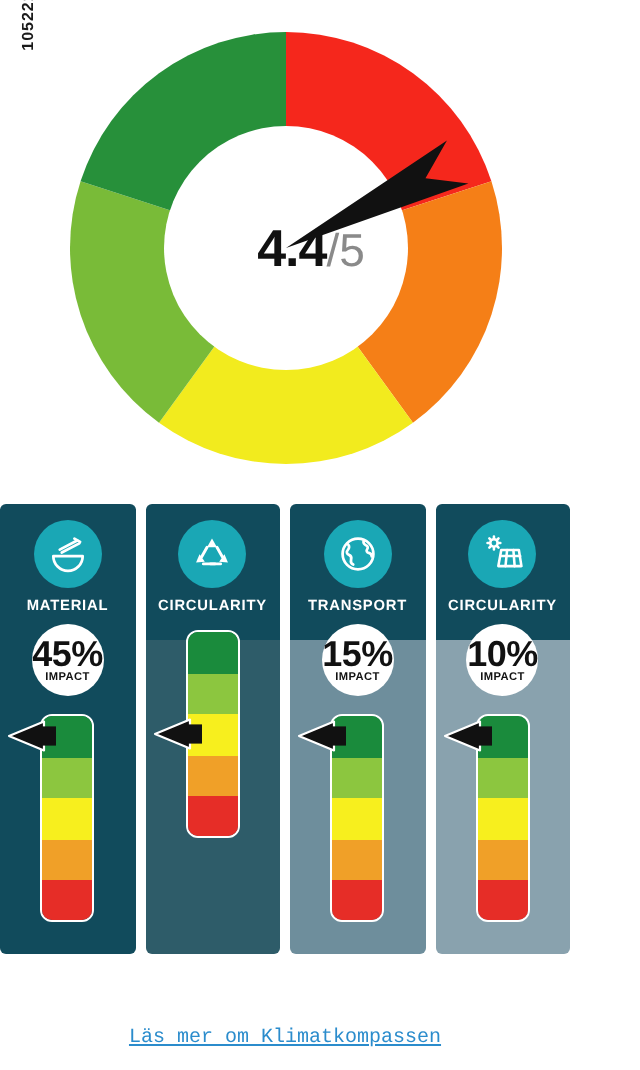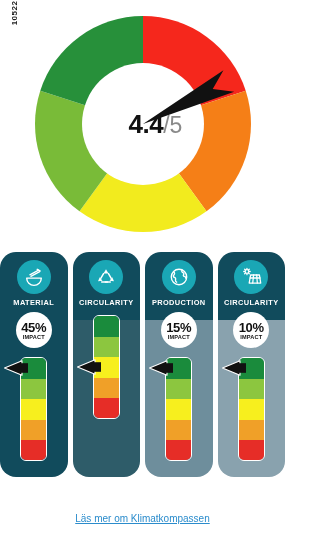--- a/index.html
+++ b/index.html
@@ -84,21 +84,21 @@
     position:absolute;
     left:0; top:252px;
     width:285px;
     display:flex;
     justify-content:center;
     gap:5px;
   }
   .card{
     width:70px;
     height:225px;
-    border-radius:16px;
+    border-radius:3px;
     position:relative;
     overflow:hidden;
     display:flex;
     flex-direction:column;
     align-items:center;
   }
   .card-top-shade{
     position:absolute;left:0;right:0;top:0;height:68px;
     background:#114b5c;
   }
@@ -128,21 +128,21 @@
   .impact-badge{
     margin-top:6px;
     width:36px;height:36px;
     border-radius:50%;
     background:#ffffff;
     display:flex;flex-direction:column;
     align-items:center;justify-content:center;
     line-height:1;
   }
   .impact-pct{
-    font-size:13px;
+    font-size:18px;
     font-weight:700;
     color:#111111;
     letter-spacing:-0.3px;
   }
   .impact-word{
     font-size:5.6px;
     font-weight:700;
     color:#111111;
     letter-spacing:0.2px;
     margin-top:1px;
@@ -179,21 +179,21 @@
   .footer{
     position:absolute;
     left:0;right:0;
     top:508px;
     text-align:center;
   }
   .footer a{
     font-size:10px;
     color:#2b8ccc;
     text-decoration:underline;
-    font-family:Liberation Sans, sans-serif;
+    font-family:Liberation Mono, monospace;
   }
 </style>
 </head>
 <body>
 
 <div class="side-id">105221</div>
 
 <div class="gauge-wrap">
   <div class="donut" id="donut">
     <svg viewBox="0 0 216 216" width="216" height="216">
@@ -291,21 +291,21 @@
       <div class="card-top-shade" style="background: rgb(17, 75, 92);"></div>
       <div class="card-body-shade" style="background: rgb(110, 142, 156);"></div>
       <div class="card-inner">
         <div class="card-icon" style="background: rgb(26, 167, 181);">
   <svg width="22" height="22" viewBox="0 0 24 24" fill="none" stroke="#ffffff" stroke-width="1.5" stroke-linecap="round" stroke-linejoin="round">
     <circle cx="12" cy="12" r="8.4"></circle>
     <path d="M6.2 6.4 c1.4 1.1 1.1 2.6 .2 3.5 -.9 .9 -.5 2.2 .7 2.6 1.2 .4 1.4 1.6 1.1 2.8 -.3 1.2 .3 2 1.2 2.4"></path>
     <path d="M15.2 4.6 c-.6 1.3 .2 2.2 1.1 2.6 1 .4 1.3 1.4 .7 2.2 -.6 .8 -.2 1.8 .9 2 .9 .2 1.6 .9 1.6 1.9"></path>
   </svg>
 </div>
-        <div class="card-label">PRODUCTION</div>
+        <div class="card-label">TRANSPORT</div>
         <div class="impact-badge">
           <div class="impact-pct">15%</div>
           <div class="impact-word">IMPACT</div>
         </div>
         <div class="scale-wrap">
           <div class="scale">
             <div class="band" style="background: rgb(26, 139, 60);"></div>
             <div class="band" style="background: rgb(140, 198, 63);"></div>
             <div class="band" style="background: rgb(247, 239, 30);"></div>
             <div class="band" style="background: rgb(240, 160, 40);"></div>

